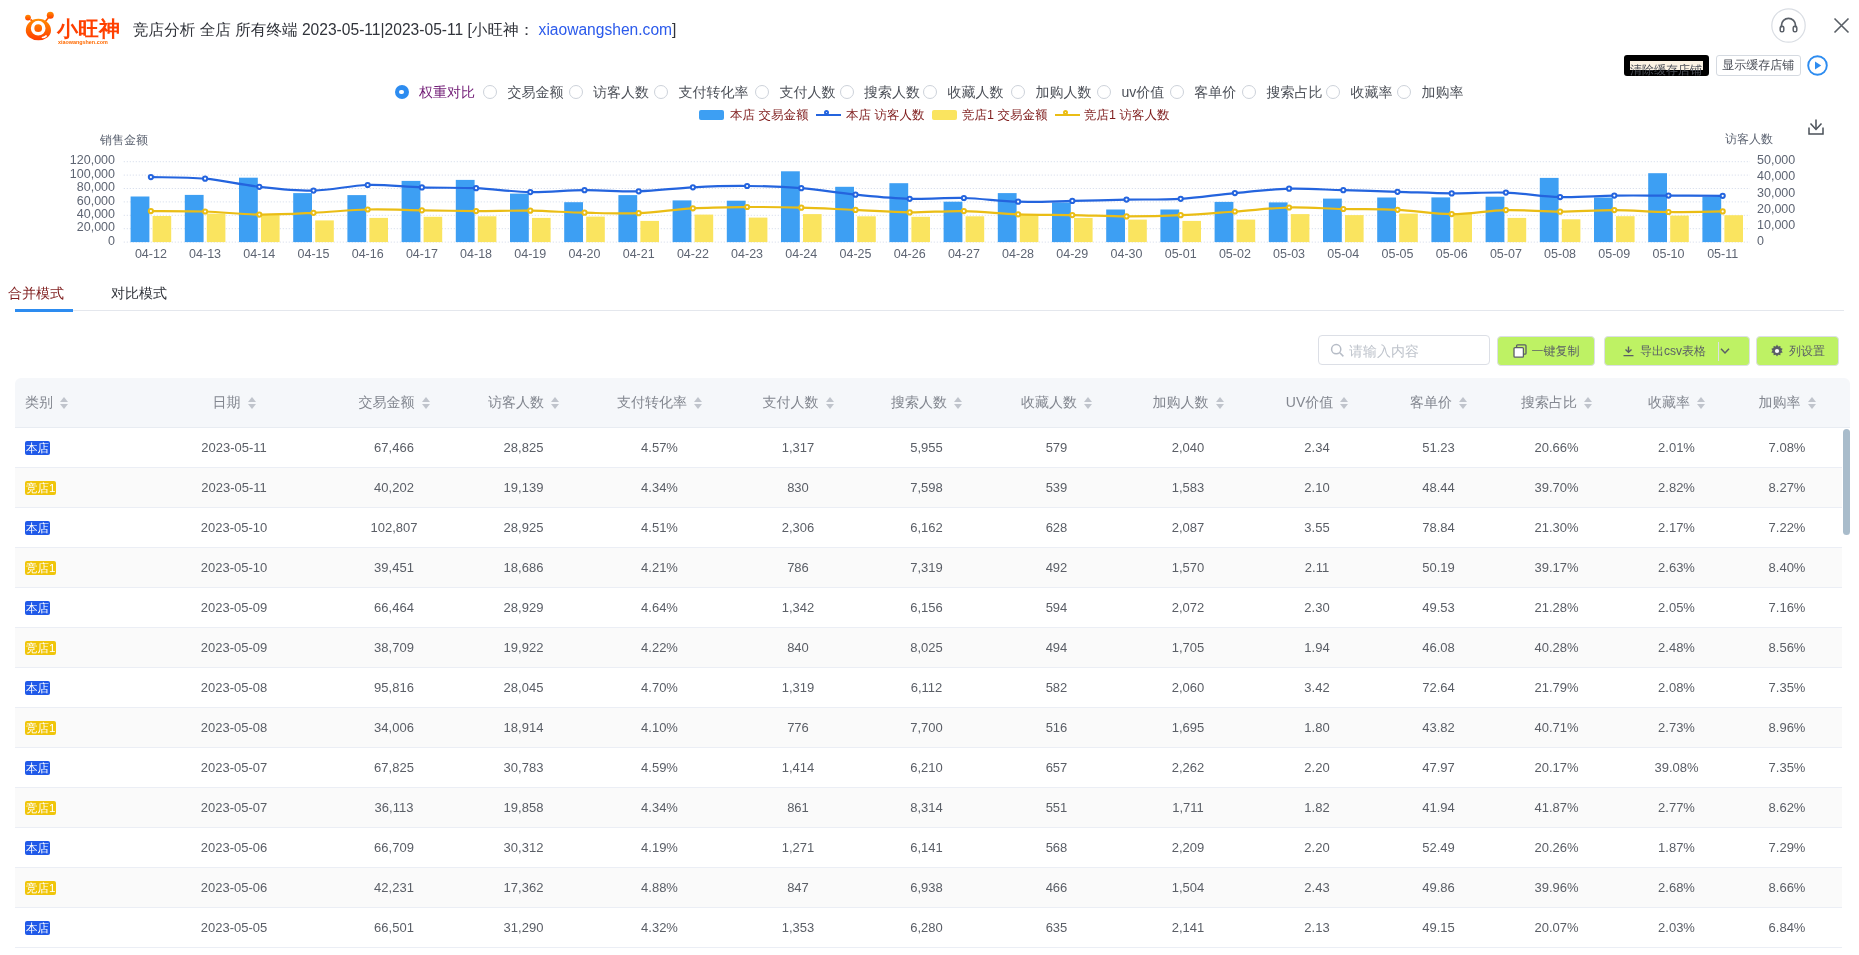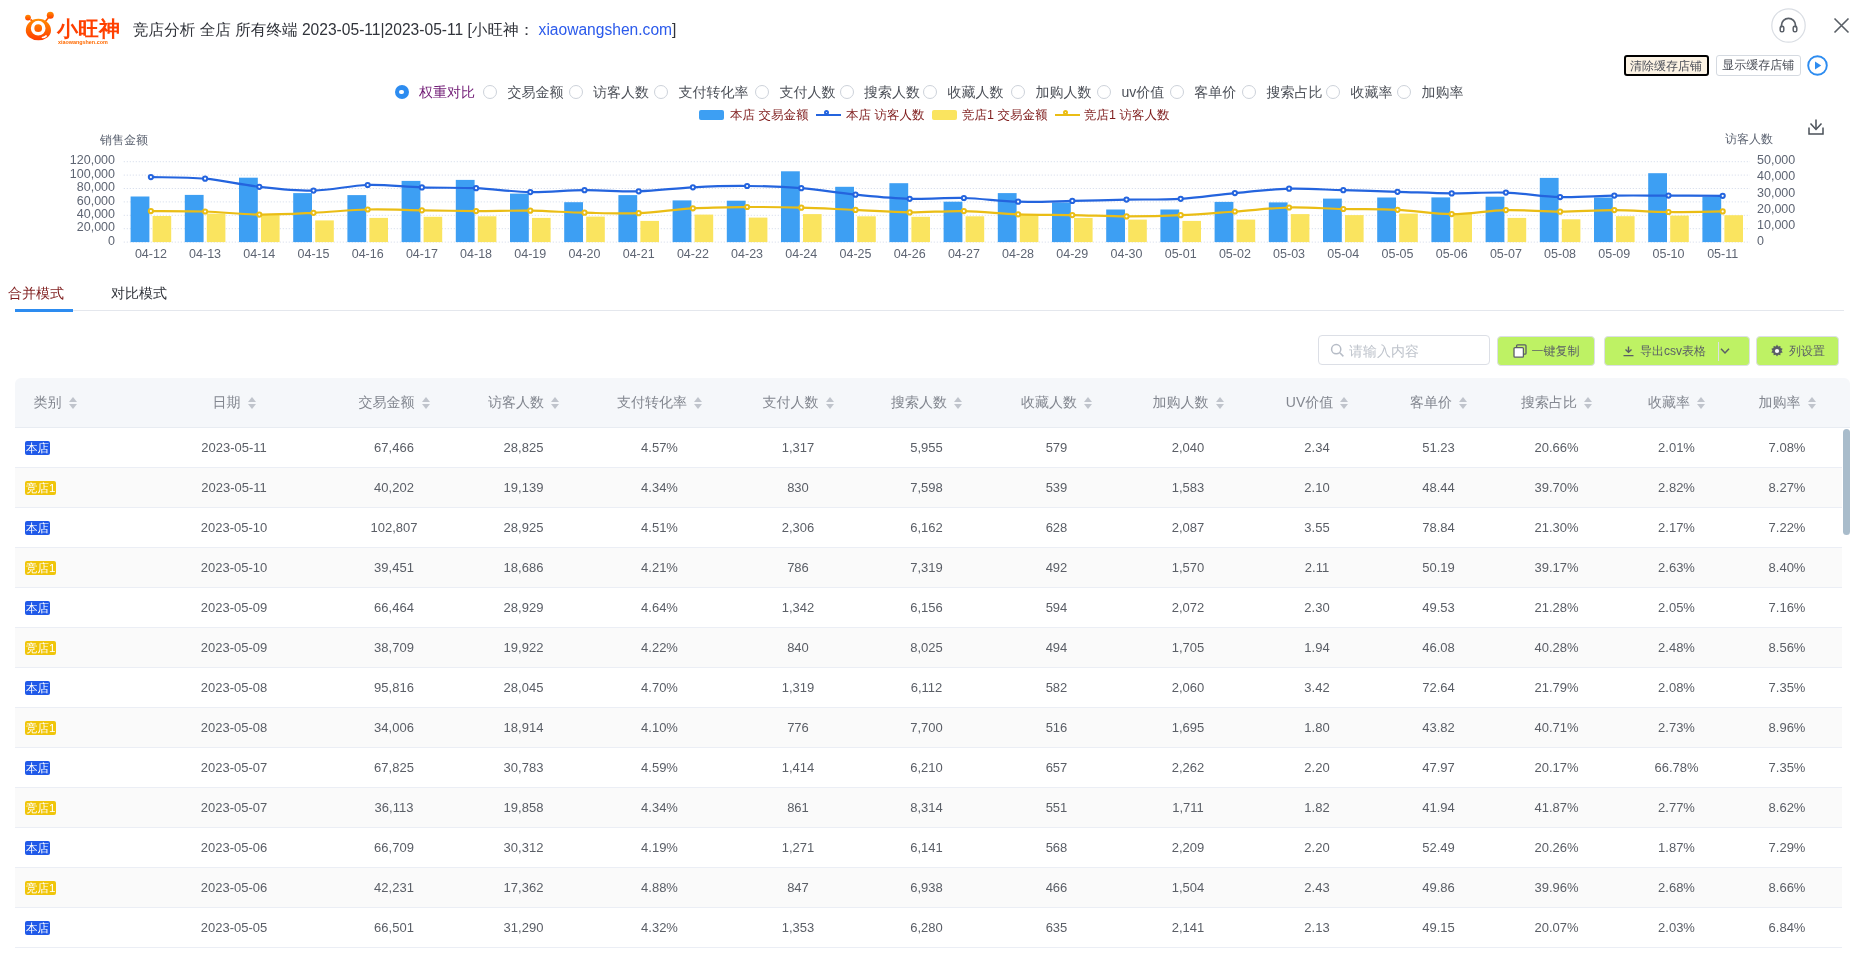--- a/index.html
+++ b/index.html
@@ -46,21 +46,21 @@
 <div class="abs title">竞店分析 全店 所有终端 2023-05-11|2023-05-11 [小旺神：&nbsp;<a>xiaowangshen.com</a>]</div>
 <svg class="abs" style="left:1771px;top:8px" width="35" height="35" viewBox="0 0 35 35">
     <circle cx="17.5" cy="17.5" r="16.7" fill="#fff" stroke="#D9DDE3" stroke-width="1.2"></circle>
     <path d="M10.5 19.5 v-2.2 a7 7 0 0 1 14 0 v2.2" fill="none" stroke="#5A6068" stroke-width="1.7"></path>
     <rect x="9.2" y="18.2" width="3.6" height="5.6" rx="1.6" fill="none" stroke="#5A6068" stroke-width="1.5"></rect>
     <rect x="22.2" y="18.2" width="3.6" height="5.6" rx="1.6" fill="none" stroke="#5A6068" stroke-width="1.5"></rect>
   </svg>
 <svg class="abs" style="left:1833px;top:17px" width="17" height="17" viewBox="0 0 17 17">
     <path d="M1.5 1.5 L15.5 15.5 M15.5 1.5 L1.5 15.5" stroke="#595F66" stroke-width="1.6"></path>
   </svg>
-<div class="abs btn" style="left:1623.5px;top:55px;width:85px;background:#FCF3E4;border:2px solid #000000">清除缓存店铺</div>
+<div class="abs btn" style="left:1623.5px;top:55px;width:85px;background:#FCF3E4;border:6px solid #000000">清除缓存店铺</div>
 <div class="abs btn" style="left:1715.5px;top:55px;width:85.5px;background:#fff;border:1px solid #D5DAE1">显示缓存店铺</div>
 <svg class="abs" style="left:1807px;top:55px" width="21" height="21" viewBox="0 0 21 21">
     <circle cx="10.5" cy="10.5" r="9.3" fill="#fff" stroke="#2D8CF0" stroke-width="1.9"></circle>
     <path d="M8 6.4 L14.2 10.5 L8 14.6 Z" fill="#2D8CF0"></path>
   </svg>
 <span class="abs radio on" style="left:394.5px;top:85px"></span>
 <span class="abs rlab on" style="left:419.0px;top:85px">权重对比</span>
 <span class="abs radio" style="left:483px;top:85px"></span>
 <span class="abs rlab" style="left:507.5px;top:85px">交易金额</span>
 <span class="abs radio" style="left:568.5px;top:85px"></span>
@@ -296,21 +296,21 @@
 <div class="abs tbtn" style="left:1604px;width:146px;justify-content:flex-start;padding-left:17px"><svg width="13" height="13" viewBox="0 0 13 13" style="vertical-align:-2px;margin-right:5px">
       <path d="M6.5 1.6 v5.6 M3.5 4.5 L6.5 7.4 L9.5 4.5 M1.5 10.6 h10" fill="none" stroke="#5A5E66" stroke-width="1.4"></path>
     </svg>导出csv表格<span style="position:absolute;left:113px;top:5px;width:1px;height:19px;background:#DCDFE6"></span><span style="position:absolute;left:114px;top:8px"><svg width="12" height="12" viewBox="0 0 12 12" style="vertical-align:-1px">
         <path d="M2 3.8 L6 8 L10 3.8" fill="none" stroke="#5A5E66" stroke-width="1.5"></path>
       </svg></span></div>
 <div class="abs tbtn" style="left:1756px;width:83px"><svg width="14" height="14" viewBox="0 0 14 14" style="vertical-align:-2px;margin-right:5px">
       <path fill="#5A5E66" d="M7 0.6 l1.2 1.9 2.2-0.6 0.1 2.2 2.2 0.6 -1.2 1.9 1.2 1.9 -2.2 0.6 -0.1 2.2 -2.2-0.6 -1.2 1.9 -1.2-1.9 -2.2 0.6 -0.1-2.2 -2.2-0.6 1.2-1.9 -1.2-1.9 2.2-0.6 0.1-2.2 2.2 0.6 Z"></path>
       <circle cx="7" cy="7" r="2.1" fill="#fff"></circle>
     </svg>列设置</div>
 <div class="abs thead"></div>
-<div class="abs th" style="left:25px;top:378px;width:60px;justify-content:center">类别<span class="caret">
+<div class="abs th" style="left:25px;top:378px;width:60px;justify-content:flex-start">类别<span class="caret">
       <i class="cu"></i>
       <i class="cd"></i>
     </span></div>
 <div class="abs th" style="left:154px;top:378px;width:160px">日期<span class="caret">
       <i class="cu"></i>
       <i class="cd"></i>
     </span></div>
 <div class="abs th" style="left:314px;top:378px;width:160px">交易金额<span class="caret">
       <i class="cu"></i>
       <i class="cd"></i>
@@ -493,21 +493,21 @@
     <span class="abs td" style="left:299px;width:160px">67,825</span>
     <span class="abs td" style="left:428.5px;width:160px">30,783</span>
     <span class="abs td" style="left:564.5px;width:160px">4.59%</span>
     <span class="abs td" style="left:703px;width:160px">1,414</span>
     <span class="abs td" style="left:831.5px;width:160px">6,210</span>
     <span class="abs td" style="left:961.5px;width:160px">657</span>
     <span class="abs td" style="left:1093px;width:160px">2,262</span>
     <span class="abs td" style="left:1222px;width:160px">2.20</span>
     <span class="abs td" style="left:1343.5px;width:160px">47.97</span>
     <span class="abs td" style="left:1461.5px;width:160px">20.17%</span>
-    <span class="abs td" style="left:1581.5px;width:160px">66.78%</span>
+    <span class="abs td" style="left:1581.5px;width:160px">39.08%</span>
     <span class="abs td" style="left:1692px;width:160px">7.35%</span>
   </div>
 <div class="abs row" style="top:788px;background:#FAFAFA;">
     <span class="abs tag ty" style="left:10px;top:13px">竞店1</span>
     <span class="abs td" style="left:139px;width:160px">2023-05-07</span>
     <span class="abs td" style="left:299px;width:160px">36,113</span>
     <span class="abs td" style="left:428.5px;width:160px">19,858</span>
     <span class="abs td" style="left:564.5px;width:160px">4.34%</span>
     <span class="abs td" style="left:703px;width:160px">861</span>
     <span class="abs td" style="left:831.5px;width:160px">8,314</span>

